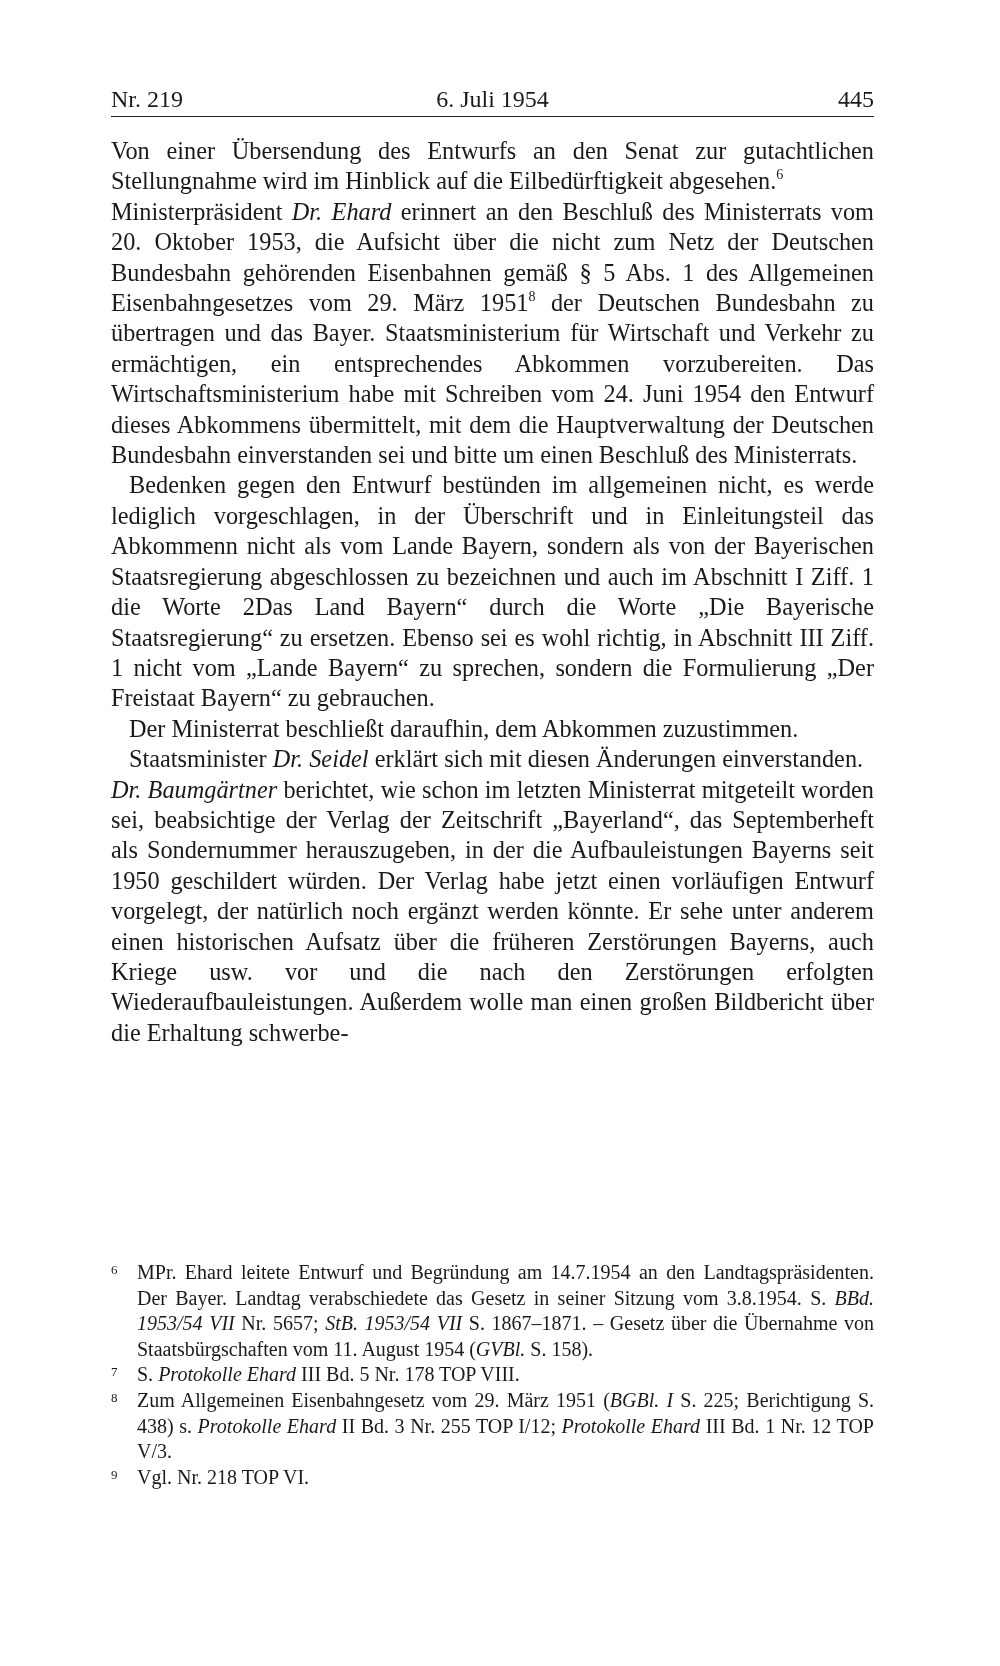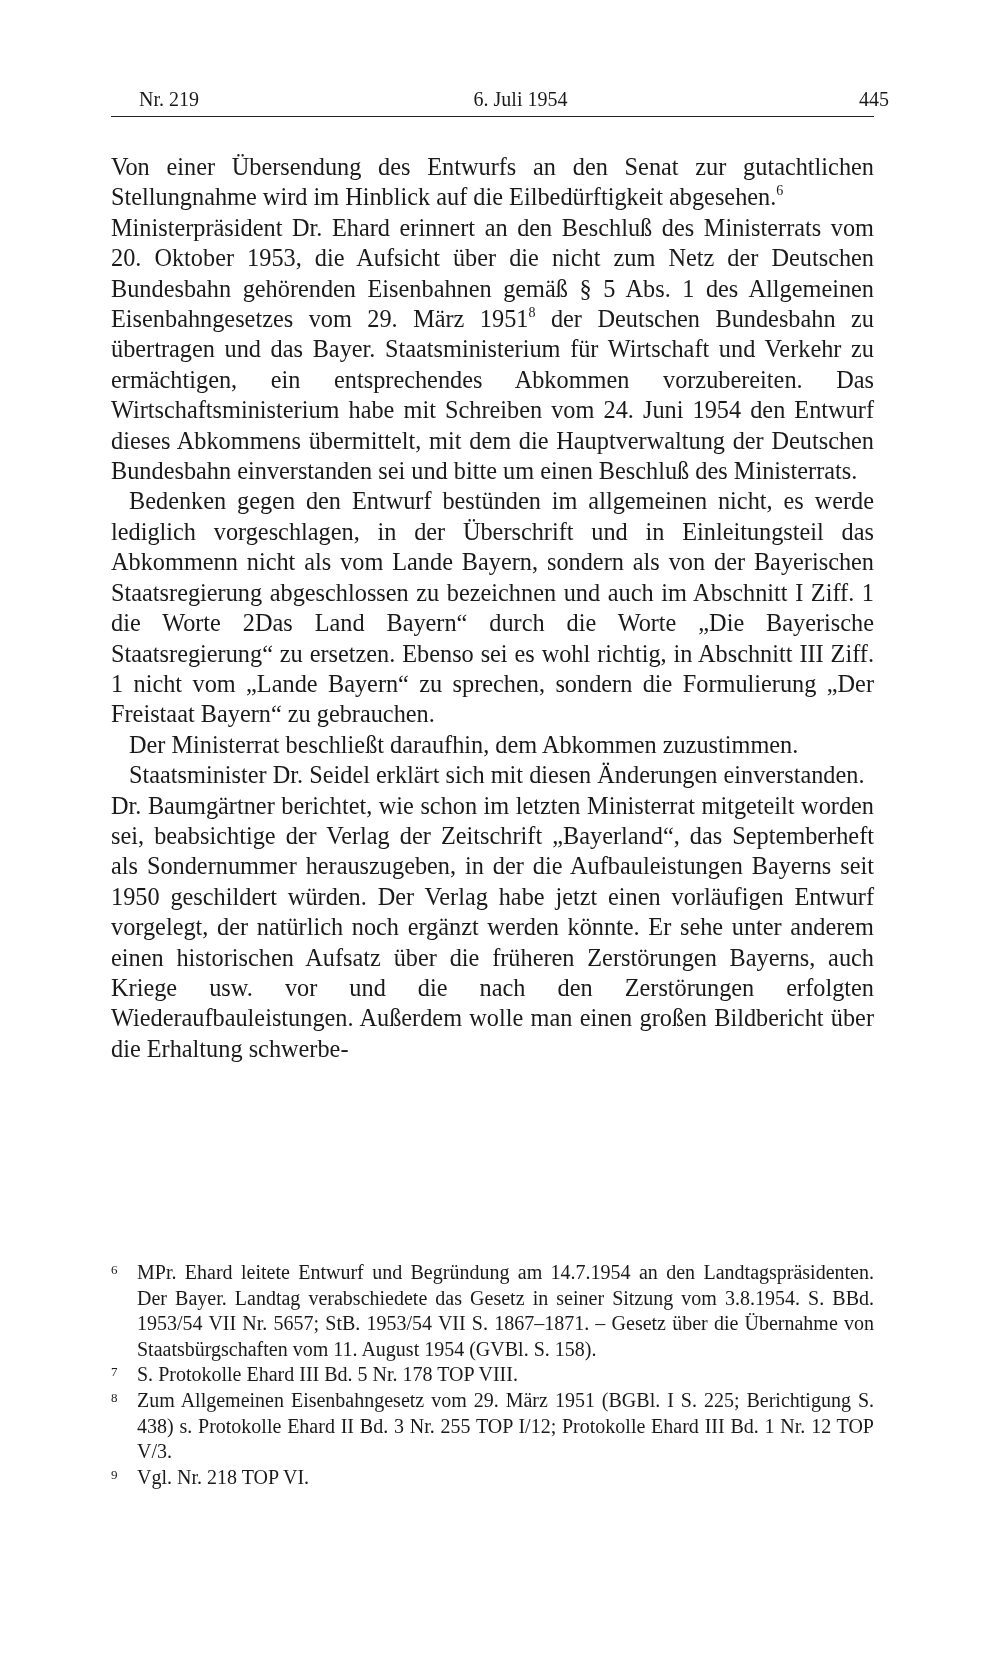--- a/index.html
+++ b/index.html
@@ -6,41 +6,41 @@
   body {
     width: 1000px; height: 1666px; position: relative; overflow: hidden;
     font-family: "Liberation Serif", "DejaVu Serif", serif;
     color: #1a1a1a;
   }
   .page { position: absolute; left: 0; top: 0; width: 1000px; height: 1666px; }
 
   
   .runhead {
     position: absolute; left: 111px; top: 84px; width: 763px; height: 30px;
-    font-size: 20px; line-height: 30px; margin-left: 28px;
+    font-size: 24px; line-height: 30px;
   }
   .runhead .left { position: absolute; left: 0; top: 0; }
   .runhead .center { position: absolute; left: 0; width: 100%; top: 0; text-align: center; }
-  .runhead .right { position: absolute; right: 13px; top: 0; }
+  .runhead .right { position: absolute; right: 0; top: 0; }
   .rule {
     position: absolute; left: 111px; top: 116px; width: 763px; height: 0;
     border-top: 1.6px solid #222;
   }
 
   
   .body-text {
-    position: absolute; left: 111px; top: 152px; width: 763px;
+    position: absolute; left: 111px; top: 136px; width: 763px;
     font-size: 24.3px; line-height: 30.4px; text-align: justify;
     hyphens: manual;
   }
   .body-text p { margin: 0; }
   .body-text .indent { text-indent: 18px; }
   .body-text .gap { margin-top: 12px; }
   .heading { font-style: italic; }
-  .it { }
+  .it { font-style: italic; }
   sup.fn { font-size: 14px; line-height: 0; vertical-align: super; position: relative; top: -1px; }
 
   
   .footnotes {
     position: absolute; left: 111px; top: 1260px; width: 763px;
     font-size: 20px; line-height: 25.6px;
   }
   .fn-item { position: relative; padding-left: 26px; text-align: justify; margin: 0; }
   .fn-num {
     position: absolute; left: 0; top: -3px; font-size: 13px;

